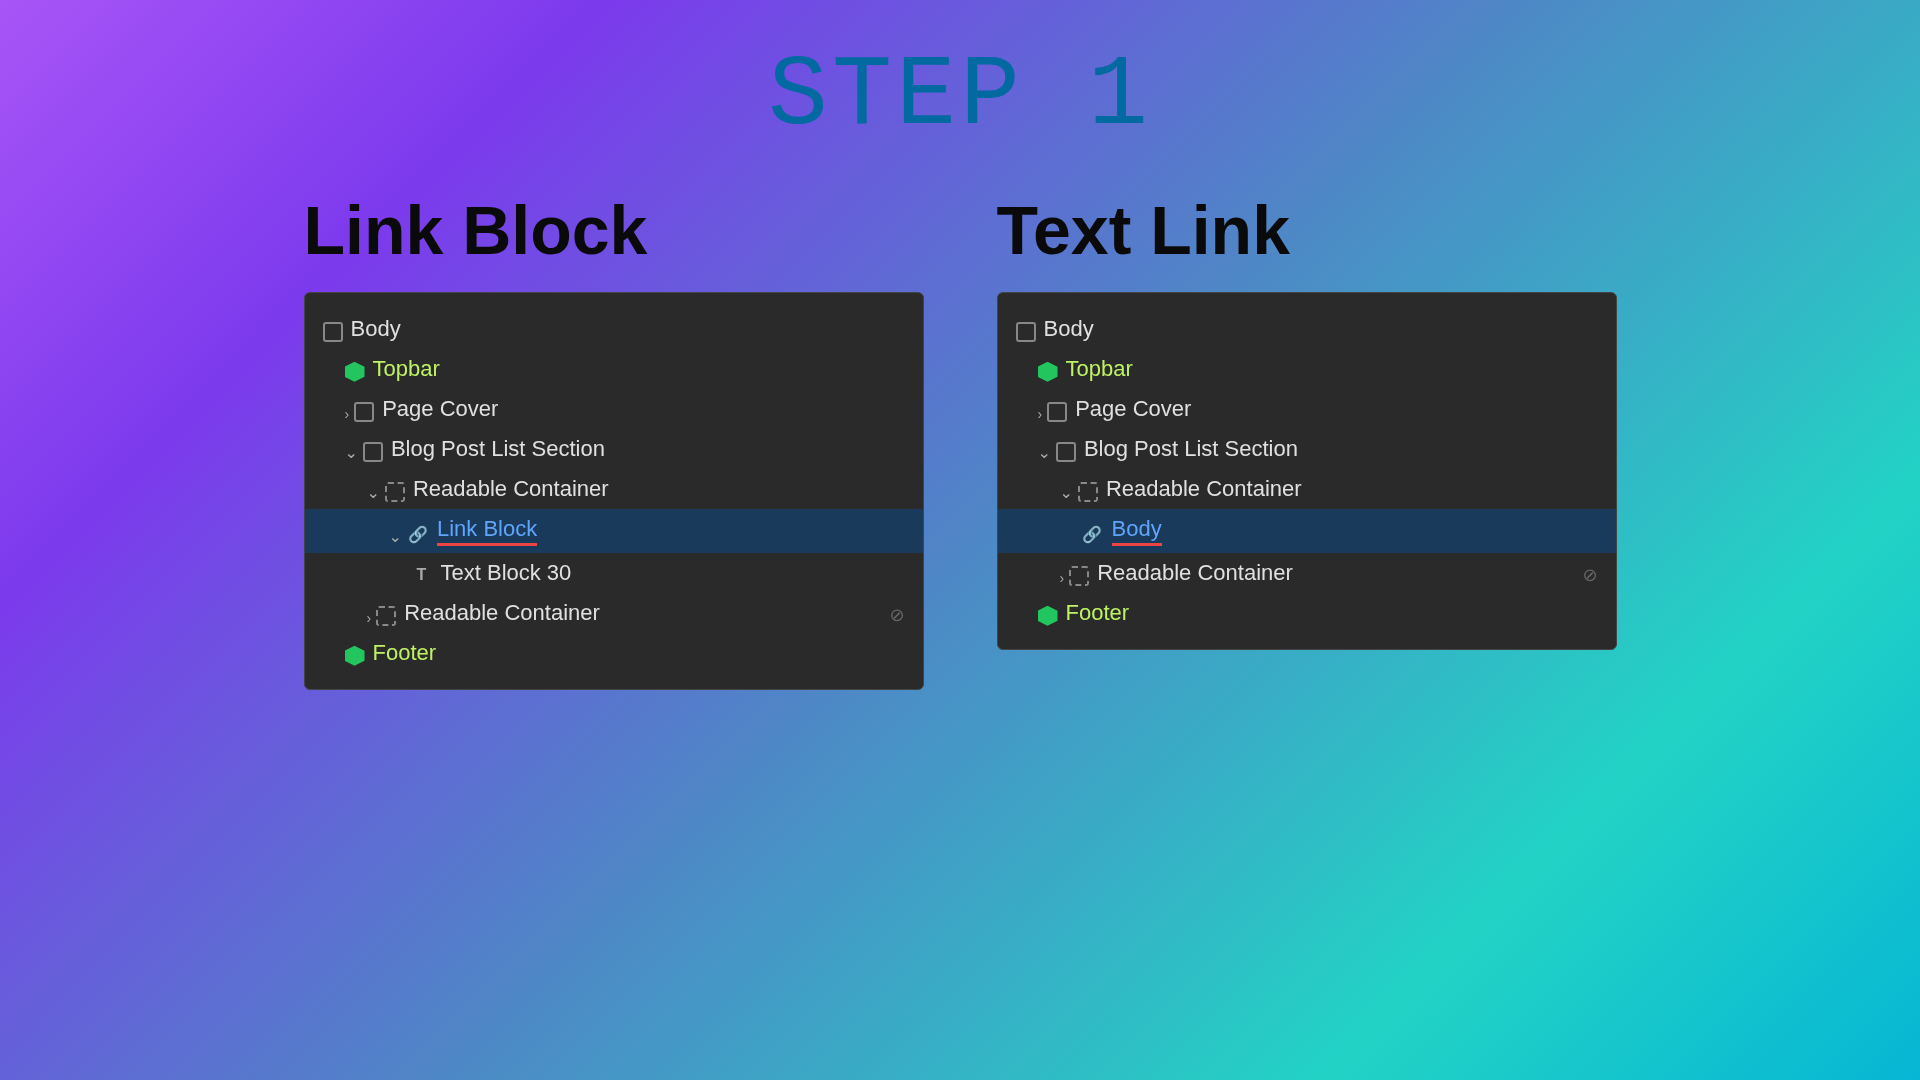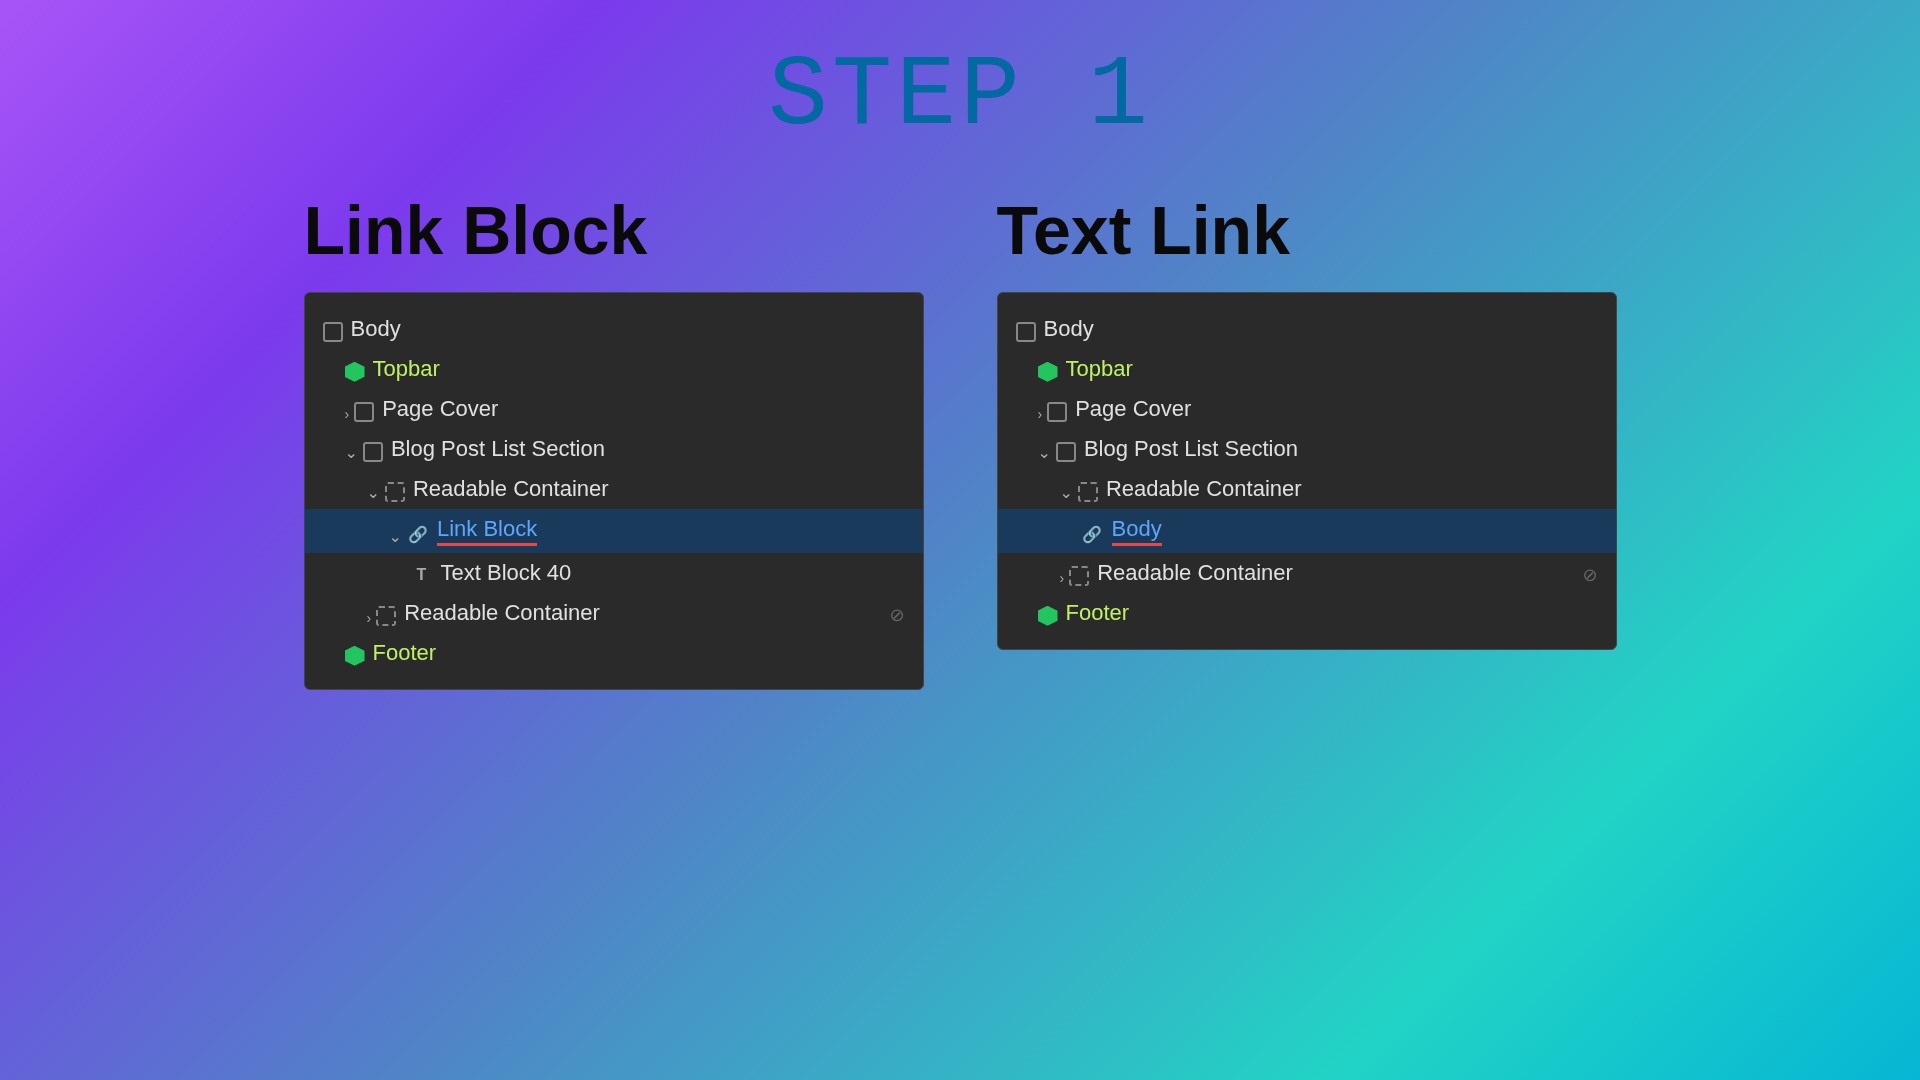--- a/index.html
+++ b/index.html
@@ -217,21 +217,21 @@
       <div class="tree-item highlighted">
         <span class="indent-3"></span>
         <span class="chevron chevron-down"></span>
         <span class="icon-link">🔗</span>
         <span class="item-label blue underline-red">Link Block</span>
       </div>
 
       <div class="tree-item">
         <span class="indent-4"></span>
         <span class="icon-text" style="font-weight:bold;color:#aaa;">T</span>
-        <span class="item-label">Text Block 40</span>
+        <span class="item-label">Text Block 30</span>
       </div>
 
       <div class="tree-item">
         <span class="indent-2"></span>
         <span class="chevron chevron-right"></span>
         <span class="icon-box-dash"></span>
         <span class="item-label">Readable Container</span>
         <span class="spacer"></span>
         <span class="eye-slash">⊘</span>
       </div>

